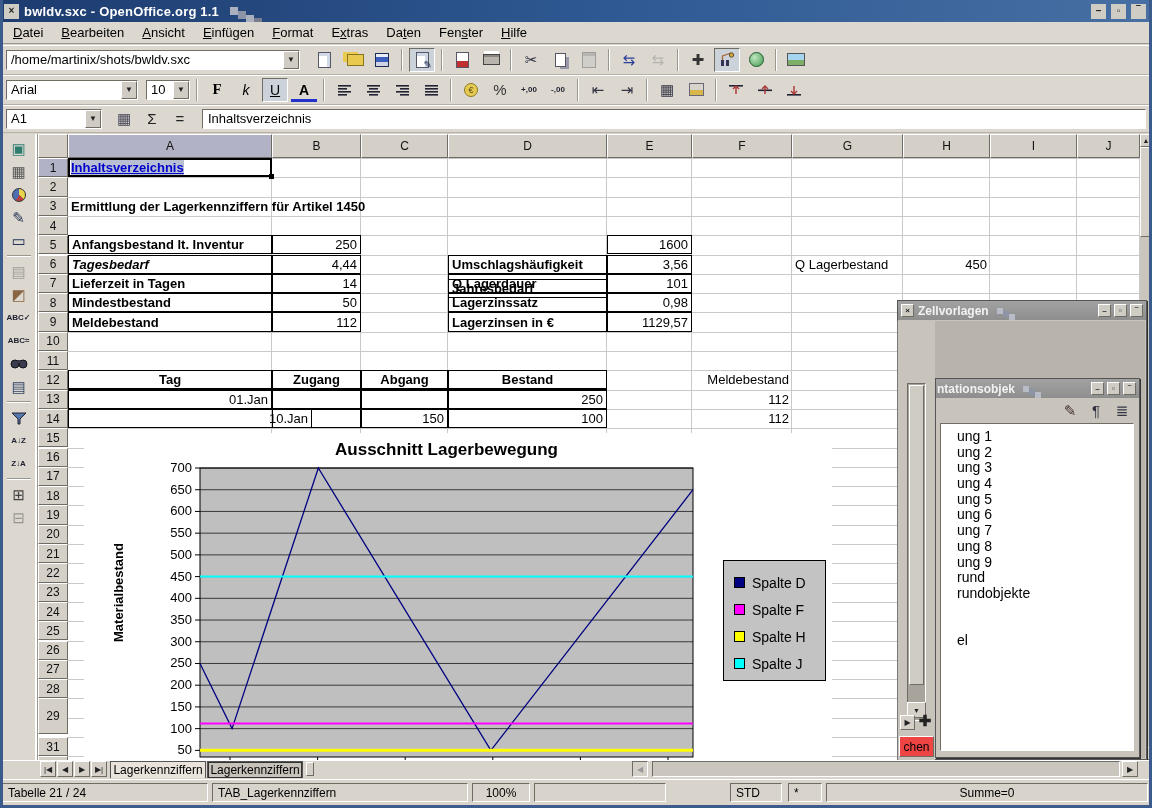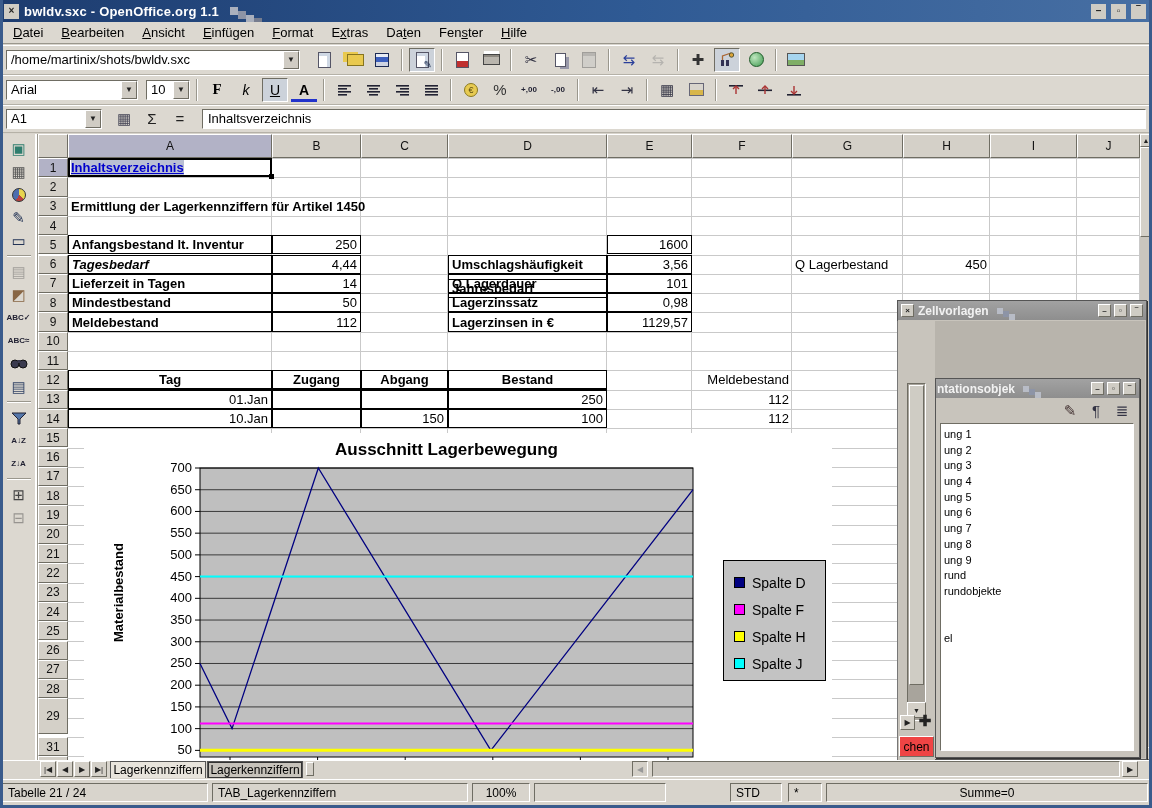--- a/index.html
+++ b/index.html
@@ -68,21 +68,21 @@
 .lgrow{display:flex;align-items:center;gap:7px;height:27px}
 .lgsq{width:11px;height:11px;border:1px solid #000;flex:none}
 .lgtx{font-size:14px}
 .fwin{background:#c8c4bc;border:1px solid #555;box-shadow:1px 1px 0 #333}
 .ftitle{height:19px;background:linear-gradient(180deg,#a2a2a2,#8e8e8e);display:flex;align-items:center;gap:4px;padding:0 3px;color:#f2f2f2;font-size:12px;font-weight:bold;overflow:hidden}
 .ftitle .wbtn{width:13px;height:13px;background:#cfccc4;border:1px solid;border-color:#fff #6f6d63 #6f6d63 #fff;display:flex;align-items:center;justify-content:center;font-size:8px;font-weight:bold;color:#222;flex:none}
 .fstairs{width:6px;height:6px;background:#b8bcc6;box-shadow:6px 3px 0 #8d94a6,12px 6px 0 #b8bcc6;margin-left:4px;flex:none}
 .stoolbar{height:24px;display:flex;align-items:center;justify-content:flex-end;gap:4px;padding:0 6px;background:#c8c4bc}
 .stoolbar .tbtn{width:22px;height:20px}
 .slist{position:absolute;left:4px;right:5px;top:44px;bottom:6px;background:#fff;border:1px solid;border-color:#6f6d63 #fff #fff #6f6d63;overflow:hidden;padding-top:4px}
-.sitem{height:15.7px;font-size:11px;padding-left:3px;white-space:nowrap}
+.sitem{height:15.7px;font-size:14px;padding-left:16px;white-space:nowrap}
 #stripC{background:#c8c4bc;border-left:1px solid #777}
 .tabbar{left:0;top:760px;width:1152px;height:19px;background:#d8d4cc;box-shadow:inset 0 1px 0 #fff}
 .navbtn{position:absolute;top:1px;width:16px;height:16px;background:#d4d0c8;display:flex;align-items:center;justify-content:center;font-size:8px;color:#222}
 .stab{position:absolute;top:1px;height:17px;display:flex;align-items:center;justify-content:center;font-size:12px;border:1px solid #555;border-bottom:none}
 .stab.active{background:#e8e4dc;z-index:2}
 .stab.inactive{background:#c6c2ba;box-shadow:inset 0 0 0 1px #333}
 .statusbar{left:0;top:779px;width:1152px;height:26px;background:#d8d4cc;border-top:1px solid #fff}
 .sfield{position:absolute;top:3px;height:19px;border:1px solid;border-color:#6f6d63 #fff #fff #6f6d63;font-size:12px;display:flex;align-items:center;padding:0 5px;background:#d8d4cc;white-space:nowrap}
 </style>
 </head>
@@ -494,21 +494,21 @@
     <div class="cell box c b" style="left: 30px; top: 236.3px; width: 204px; height: 19.3px; border-bottom-width: 2px;">Tag</div>
     <div class="cell box c b" style="left: 234px; top: 236.3px; width: 89px; height: 19.3px; border-bottom-width: 2px;">Zugang</div>
     <div class="cell box c b" style="left: 323px; top: 236.3px; width: 87px; height: 19.3px; border-bottom-width: 2px;">Abgang</div>
     <div class="cell box c b" style="left: 410px; top: 236.3px; width: 159px; height: 19.3px; border-bottom-width: 2px;">Bestand</div>
     <div class="cell r" style="left: 654px; top: 236.3px; width: 100px; height: 19.3px;">Meldebestand</div>
     <div class="cell box r" style="left: 30px; top: 255.6px; width: 204px; height: 19.3px;">01.Jan</div>
     <div class="cell box" style="left: 234px; top: 255.6px; width: 89px; height: 19.3px;"></div>
     <div class="cell box" style="left: 323px; top: 255.6px; width: 87px; height: 19.3px;"></div>
     <div class="cell box r" style="left: 410px; top: 255.6px; width: 159px; height: 19.3px;">250</div>
     <div class="cell r" style="left: 654px; top: 255.6px; width: 100px; height: 19.3px;">112</div>
-    <div class="cell box r" style="left: 30px; top: 274.9px; width: 204px; height: 19.3px; padding-left: 8px;">10.Jan</div>
+    <div class="cell box r" style="left: 30px; top: 274.9px; width: 244px; height: 19.3px; padding-left: 8px;">10.Jan</div>
     <div class="cell box" style="left: 234px; top: 274.9px; width: 89px; height: 19.3px;"></div>
     <div class="cell box r" style="left: 323px; top: 274.9px; width: 87px; height: 19.3px;">150</div>
     <div class="cell box r" style="left: 410px; top: 274.9px; width: 159px; height: 19.3px;">100</div>
     <div class="cell r" style="left: 654px; top: 274.9px; width: 100px; height: 19.3px;">112</div>
     <div class="selrect" style="left: 30px; top: 24px; width: 204px; height: 19.3px;"></div>
     <div class="selhandle" style="left: 231px; top: 40.3px;"></div>
   </div>
 
 <div class="abs" id="vscroll">
   <div class="sbtn bo" style="position:absolute;top:0;left:0;width:12px;height:13px">▲</div>

